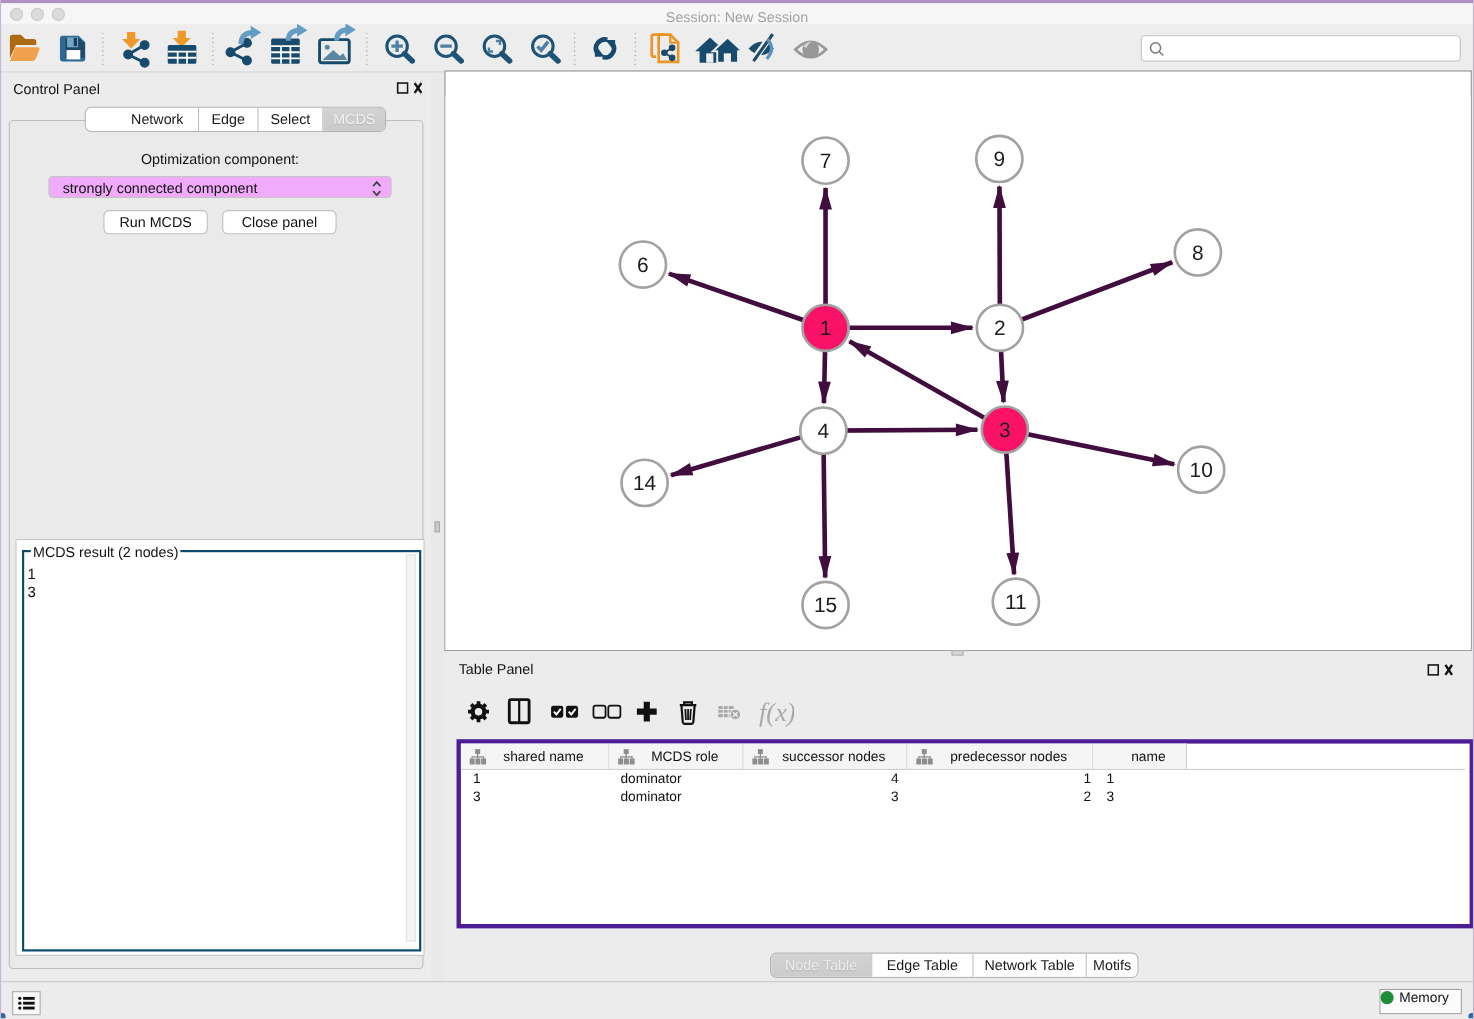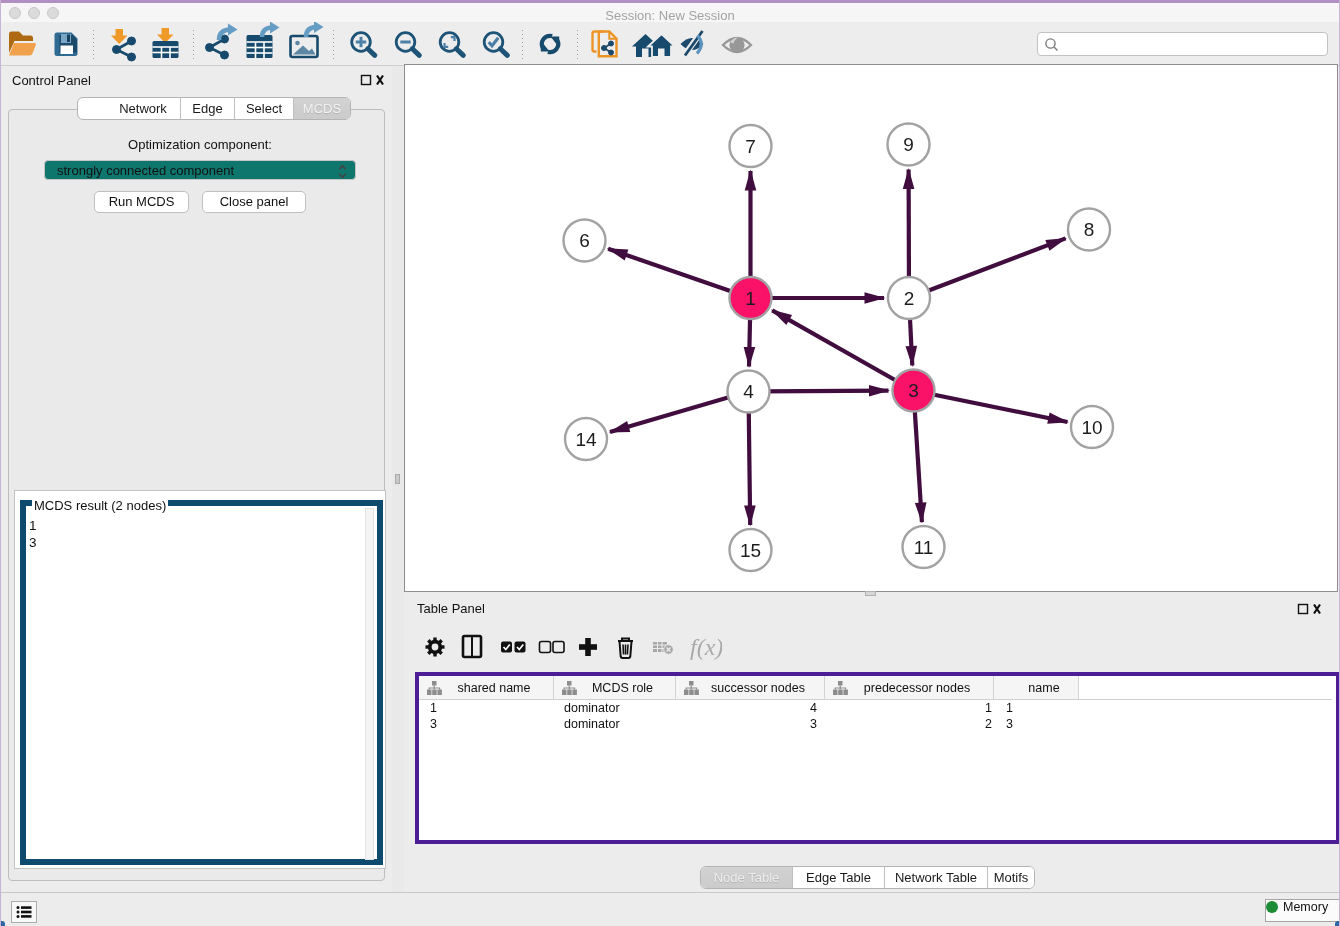--- a/index.html
+++ b/index.html
@@ -20,24 +20,24 @@
 
 #cp { left:0; top:66px; width:392px; height:826px; background:#ececec; }
 #cp-title { position:absolute; left:12px; top:7px; font-size:13px; color:#111; }
 #cp-box { position:absolute; left:8px; top:43px; width:377px; height:772px; border:1px solid #bdbdbd; border-radius:4px; background:#eaeaea; }
 .tabs { position:absolute; display:flex; height:23px; border:1px solid #b4b4b4; border-radius:6px; overflow:hidden; background:#fff; }
 .tabs .tab { font-size:13px; color:#1a1a1a; display:flex; align-items:center; justify-content:center; border-left:1px solid #c0c0c0; background:#fff; }
 .tabs .tab:first-child { border-left:none; }
 .tabs .tab.sel { background:linear-gradient(#d2d2d2,#cbcbcb); color:#f3f3f3; text-shadow:0 1px 1px #b0b0b0; }
 #cp-tabs { left:77px; top:31px;padding-left:28px; }
 #opt-label { position:absolute; left:8px; top:71px; width:384px; text-align:center; font-size:13px; color:#111; }
-#opt-select { position:absolute; left:44px; top:94px; width:312px; height:20px; background:#0f766e; border:1px solid #c4c4c4; border-radius:4px; font-size:13px; color:#111; line-height:19px; padding-left:12px; }
+#opt-select { position:absolute; left:44px; top:94px; width:312px; height:20px; background:#f0abfc; border:1px solid #c4c4c4; border-radius:4px; font-size:13px; color:#111; line-height:19px; padding-left:12px; }
 .btn { position:absolute; height:22px; background:#fff; border:1px solid #c0c0c0; border-radius:5px; font-size:13px; color:#111; text-align:center; line-height:20px; }
 #mcds-wrap { position:absolute; left:14px; top:424px; width:372px; height:379px; background:#fff; border:1px solid #c3c3c3; }
-#mcds-field { position:absolute; left:5px; top:9px; width:363px; height:365px; border:6px solid #0c4a6e; }
+#mcds-field { position:absolute; left:5px; top:9px; width:363px; height:365px; border:2px solid #0c4a6e; }
 #mcds-legend { position:absolute; left:6px; top:-8px; background:#fff; font-size:13px; color:#111; padding:0 2px; }
 #mcds-text { position:absolute; left:3px; top:12px; font-size:13.5px; color:#111; line-height:16.5px; }
 #mcds-scroll { position:absolute; right:3px; top:2px; width:9px; height:352px; background:#f4f4f4; border:1px solid #e2e2e2; }
 
 
 #vdivider { left:392px; top:66px; width:12px; height:826px; background:#e9e9e9; }
 #vhandle { position:absolute; left:3px; top:408px; width:5px; height:10px; background:#c9c9c9; border:1px solid #aaa; }
 
 
 #netwin { left:404px; top:64px; width:934px; height:528px; border:1px solid #8e8e8e; background:#fff; }
@@ -50,21 +50,21 @@
 #tp-title { position:absolute; left:13px; top:9px; font-size:13px; color:#111; }
 #tp-box { position:absolute; left:11px; top:80px; width:925px; height:172px; background:#fff; border:4px solid #4c1d95; }
 .th { position:absolute; top:0; height:23px; background:#f5f5f5; border-right:1px solid #d2d2d2; font-size:12.5px; color:#111; display:flex; align-items:center; justify-content:center; padding-left:16px; }
 .td { position:absolute; font-size:12.5px; color:#111; height:16px; line-height:16px; }
 #tp-tabs { left:296px; top:274px; }
 #tp-tabs .tab.sel { color:#ededed; }
 
 
 #statusbar { left:0; top:892px; width:1340px; height:34px; background:#ececec; border-top:1px solid #c9c9c9; }
 #list-btn { position:absolute; left:11px; top:8px; width:26px; height:22px; background:#f8f8f8; border:1px solid #ababab; }
-#mem-btn { position:absolute; left:1254px; top:6px; width:75px; height:23px; background:#fbfbfb; border:1px solid #a5a5a5; font-size:12.5px; color:#111;margin-left:11px; }
+#mem-btn { position:absolute; left:1254px; top:6px; width:75px; height:23px; background:#fbfbfb; border:1px solid #a5a5a5; font-size:12.5px; color:#111; }
 </style>
 </head>
 <body>
 <div class="abs" id="topband" style="background:#b18fc3;"></div>
 <div class="abs" style="left:0;top:0;width:1px;height:926px;background:#c9b4d5;z-index:50;"></div>
 <div class="abs" style="left:1339px;top:0;width:1px;height:926px;background:#c9b4d5;z-index:50;"></div>
 <div class="abs" id="titlebar">
   <div class="circ" style="left:9px;"></div>
   <div class="circ" style="left:28px;"></div>
   <div class="circ" style="left:47px;"></div>

